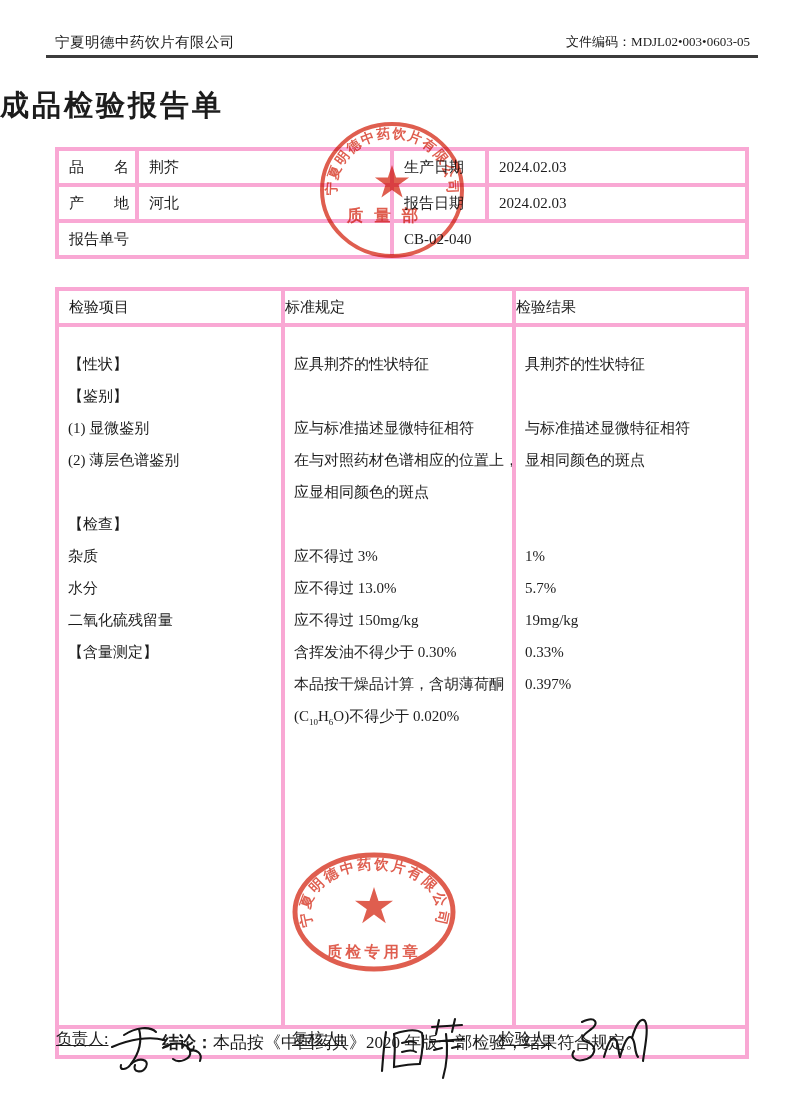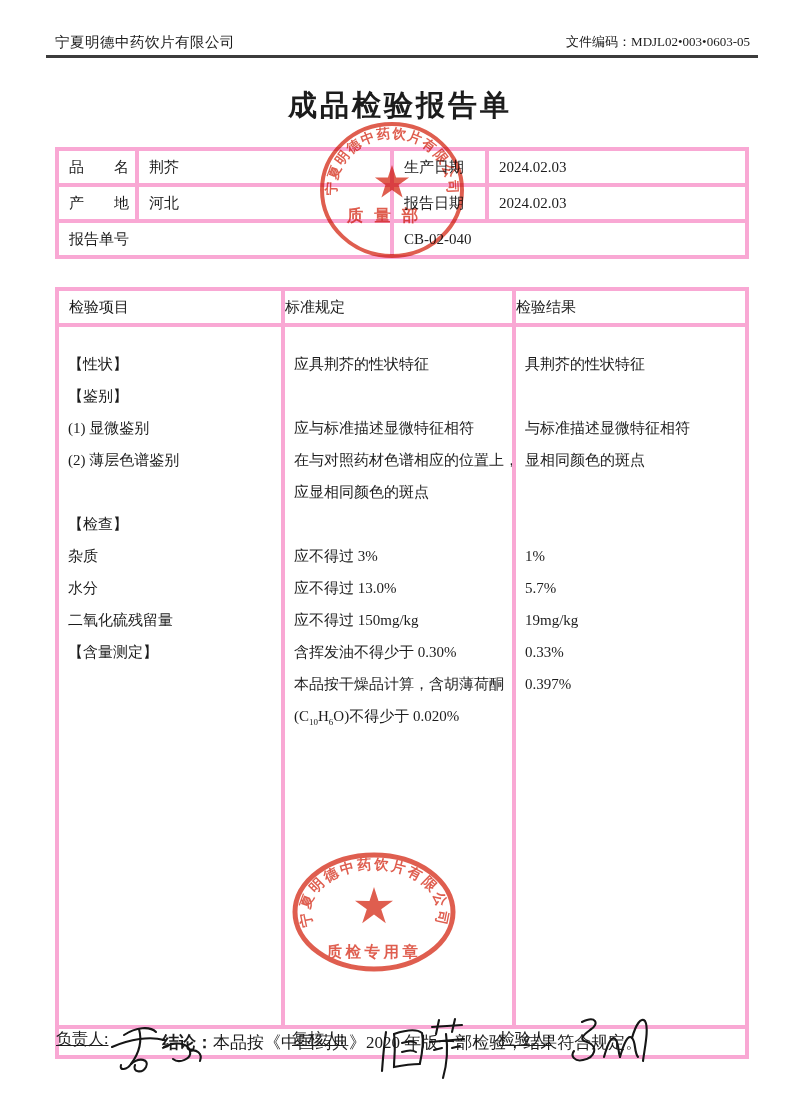--- a/index.html
+++ b/index.html
@@ -6,21 +6,21 @@
   body{
     width:800px;height:1100px;position:relative;background:#ffffff;
     font-family:"Liberation Serif","DejaVu Serif",serif;color:#1c1c1c;
     overflow:hidden;
   }
   
   .hdr-left{position:absolute;left:55px;top:33px;font-size:14.5px;letter-spacing:.5px;}
   .hdr-right{position:absolute;right:50px;top:33px;font-size:13px;}
   .hdr-rule{position:absolute;left:46px;right:42px;top:55px;height:3px;background:#3c3c3c;}
   
-  .doc-title{position:absolute;left:0;top:86px;width:800px;text-align:center;
+  .doc-title{position:absolute;left:0;top:86px;width:800px;
     font-size:29px;font-weight:bold;letter-spacing:3px;}
   
   table{border-collapse:collapse;table-layout:fixed;}
   td{border:4px solid #f9a8d4;font-size:15px;padding:0 0 0 10px;overflow:hidden;}
   .info-table{position:absolute;left:55px;top:147px;width:690px;}
   .info-table td{height:32px;}
   .insp-table{position:absolute;left:55px;top:287px;width:690px;}
   .insp-table td.hcell{height:32px;text-align:left;padding:0;}
   .insp-table td.hcell.first{text-align:left;padding-left:10px;}
   .insp-table .hd{text-underline-offset:3px;}

